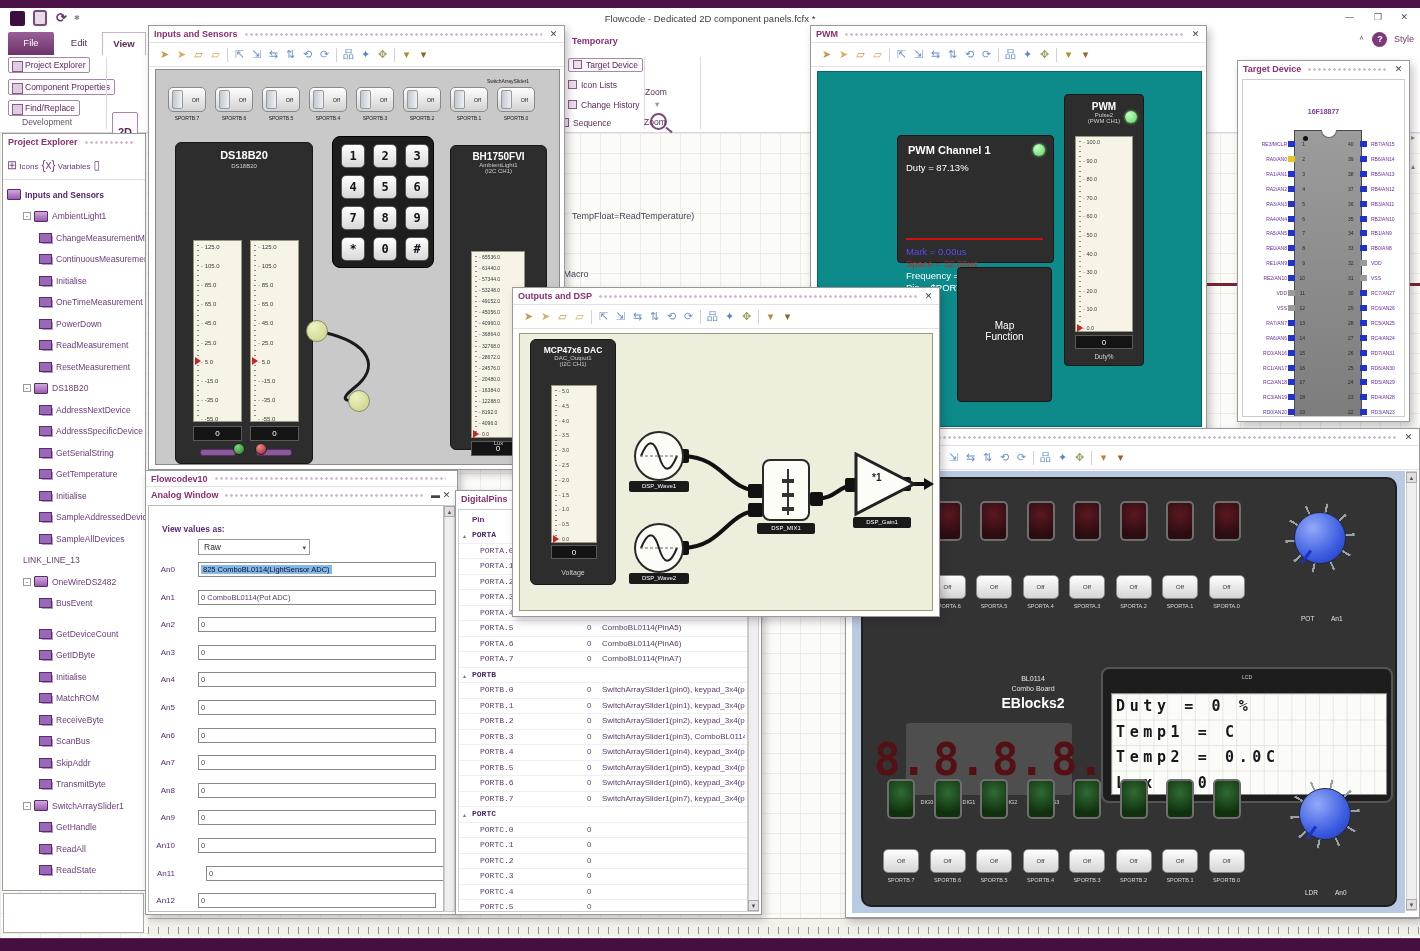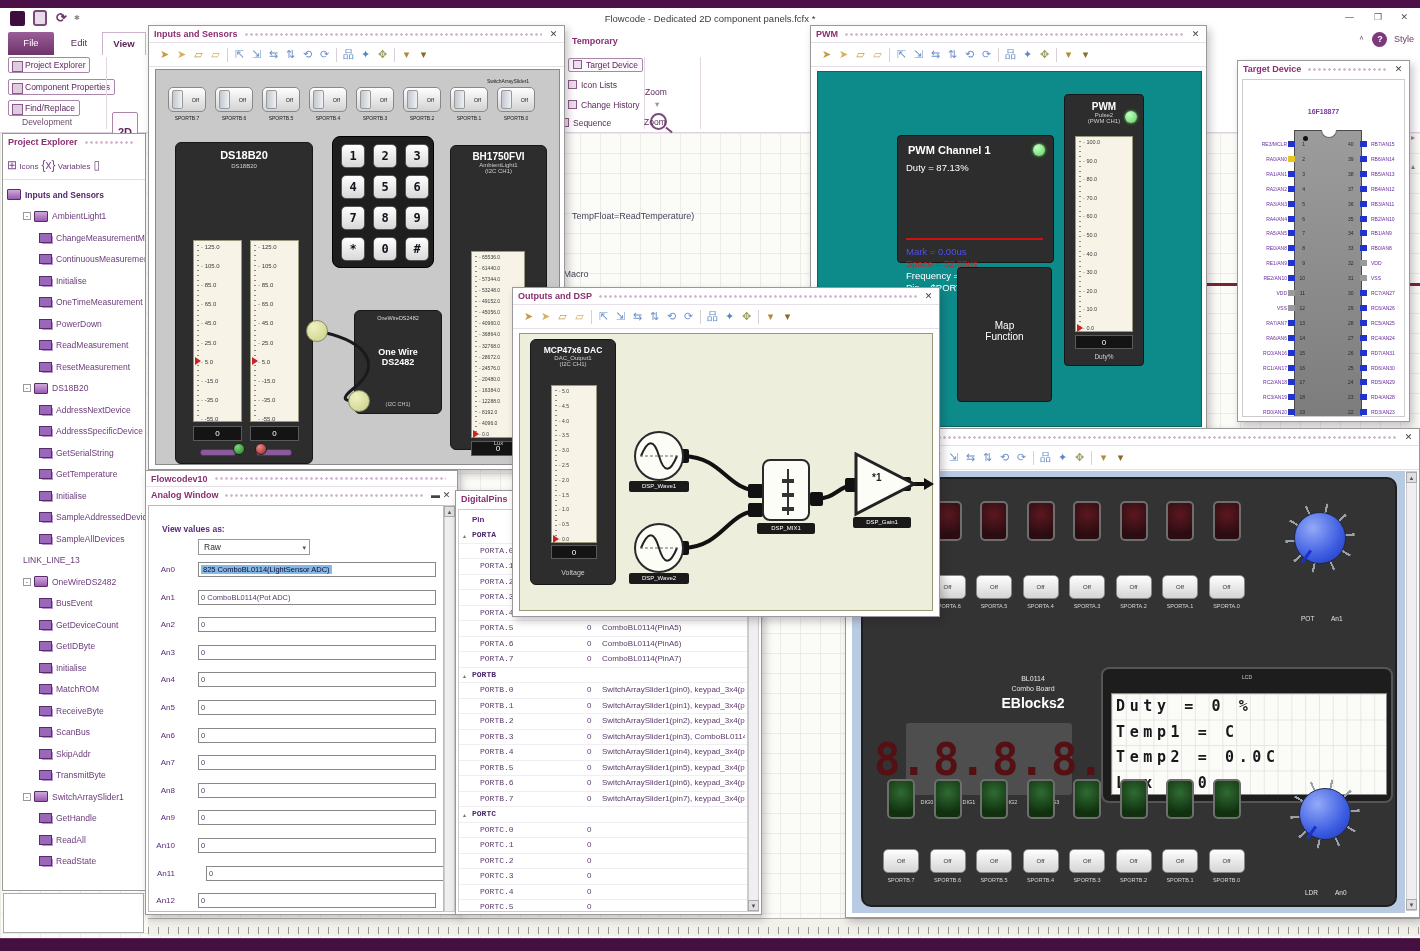--- a/index.html
+++ b/index.html
@@ -361,21 +361,21 @@
         </div>
         <div class="trow" style="padding-left: 20px;">
           <span class="exp">-</span>
           <span class="fo"></span>
           <span>OneWireDS2482</span>
         </div>
         <div class="trow" style="padding-left: 36px;">
           <span class="ch"></span>
           <span>BusEvent</span>
         </div>
-        <div class="trow" style="padding-left: 36px;">
+        <div class="trow" style="padding-left: 36px; margin-top: 9px;">
           <span class="ch"></span>
           <span>GetDeviceCount</span>
         </div>
         <div class="trow" style="padding-left: 36px;">
           <span class="ch"></span>
           <span>GetIDByte</span>
         </div>
         <div class="trow" style="padding-left: 36px;">
           <span class="ch"></span>
           <span>Initialise</span>
@@ -537,26 +537,20 @@
           <div class="key" style="left: 40px; top: 38px;">5</div>
           <div class="key" style="left: 72px; top: 38px;">6</div>
           <div class="key" style="left: 8px; top: 69px;">7</div>
           <div class="key" style="left: 40px; top: 69px;">8</div>
           <div class="key" style="left: 72px; top: 69px;">9</div>
           <div class="key" style="left: 8px; top: 100px;">*</div>
           <div class="key" style="left: 40px; top: 100px;">0</div>
           <div class="key" style="left: 72px; top: 100px;">#</div>
         </div>
 
-      <div class="blk" id="ow">
-        <div class="h">OneWireDS2482</div>
-        <div class="l" style="margin-top:26px;">One Wire</div>
-        <div class="l">DS2482</div>
-        <div class="f">(I2C CH1)</div>
-      </div>
 
       <div class="blk" id="bh">
         <div class="bt">BH1750FVI</div>
         <div class="st">AmbientLight1</div>
         <div class="st">(I2C CH1)</div>
         <div id="bh-scale" class="scale" style="left: 20px; top: 105px; width: 54px; height: 187px;">
             <div class="tick" style="top: 3px; font-size: 5px;">65536.0</div>
             <div class="tick" style="top: 14.0625px; font-size: 5px;">61440.0</div>
             <div class="tick" style="top: 25.125px; font-size: 5px;">57344.0</div>
             <div class="tick" style="top: 36.1875px; font-size: 5px;">53248.0</div>

